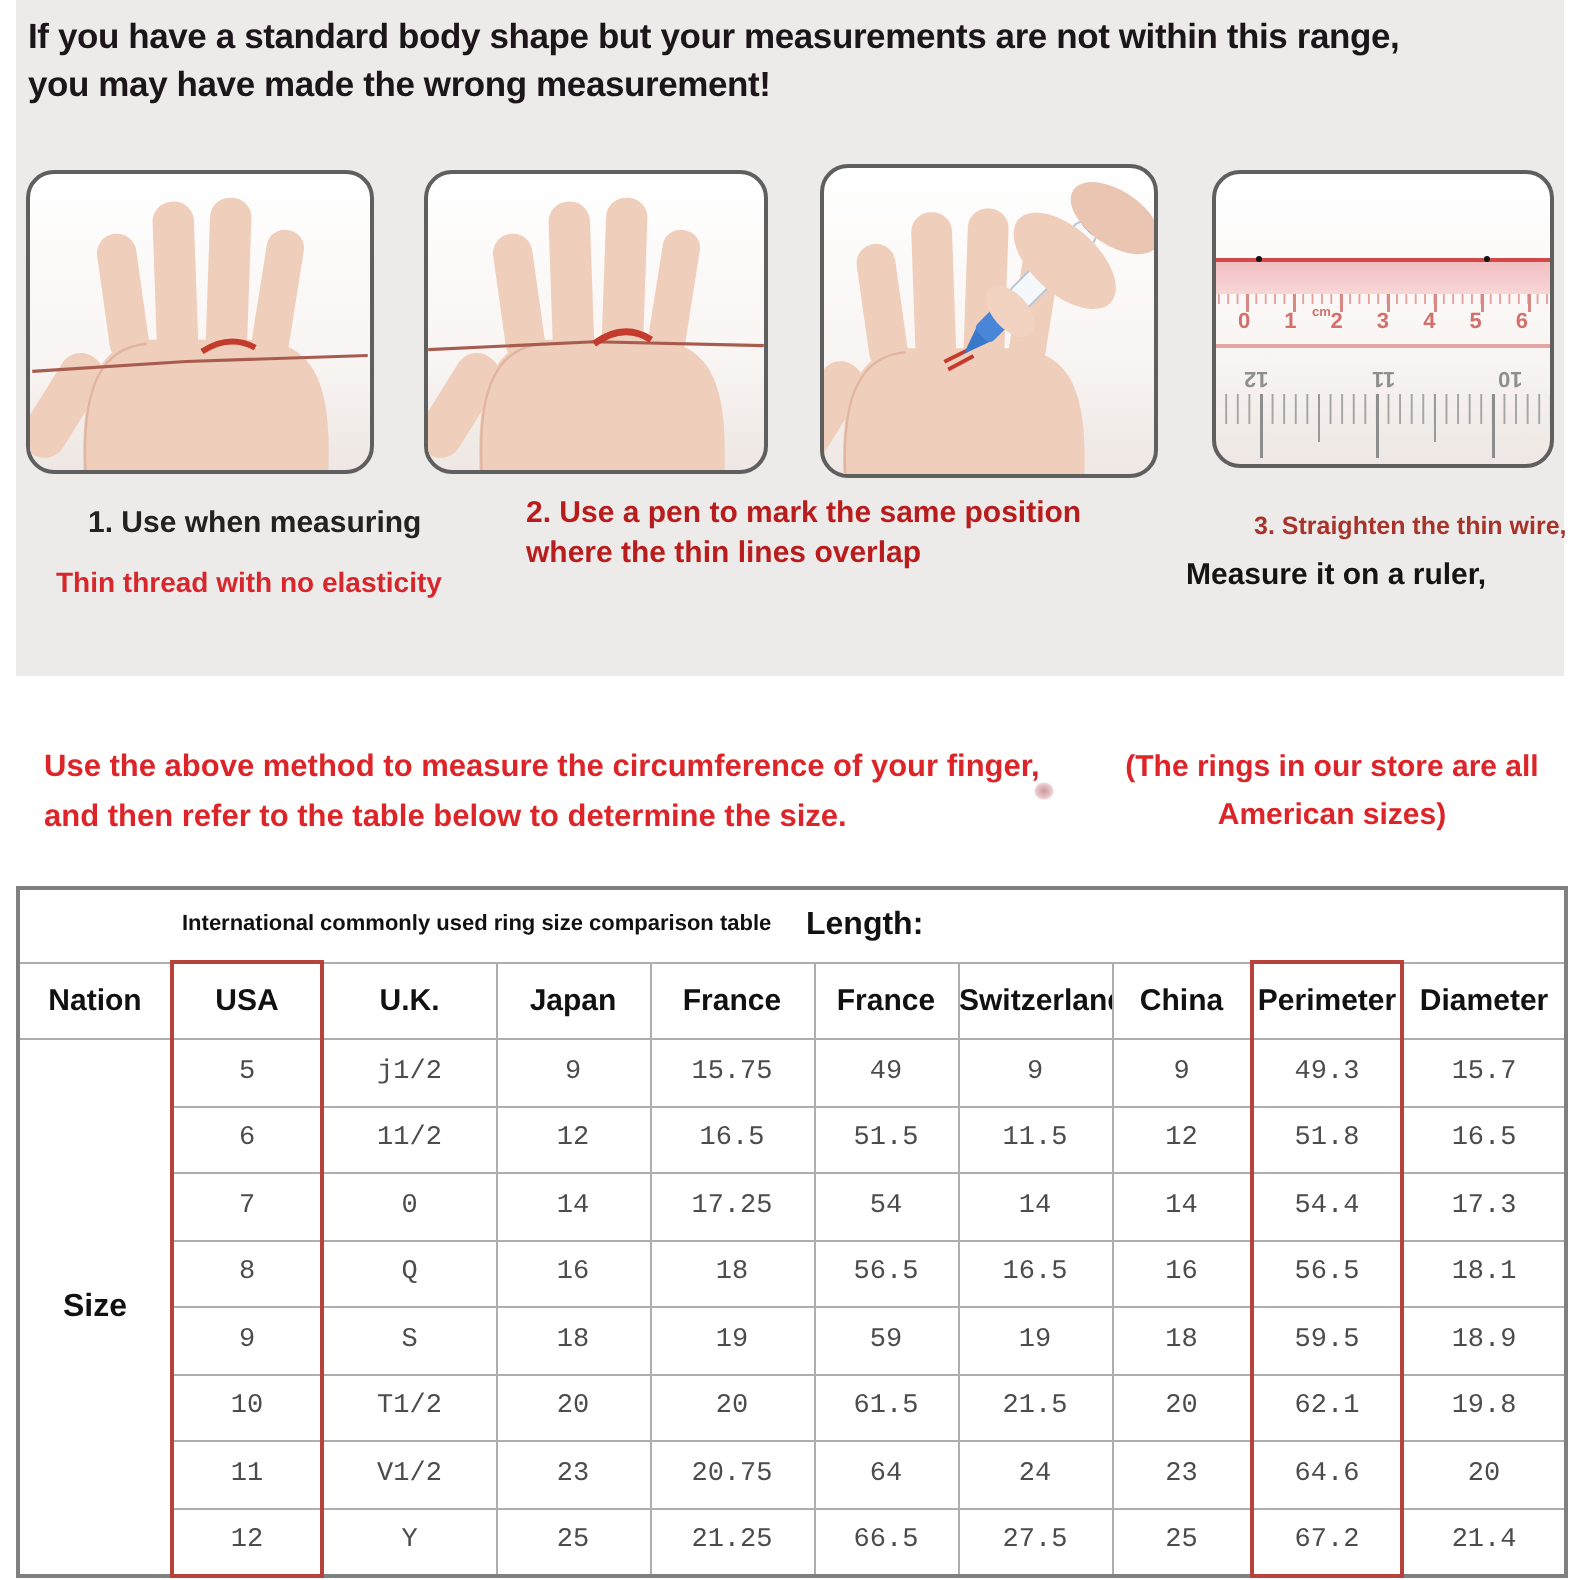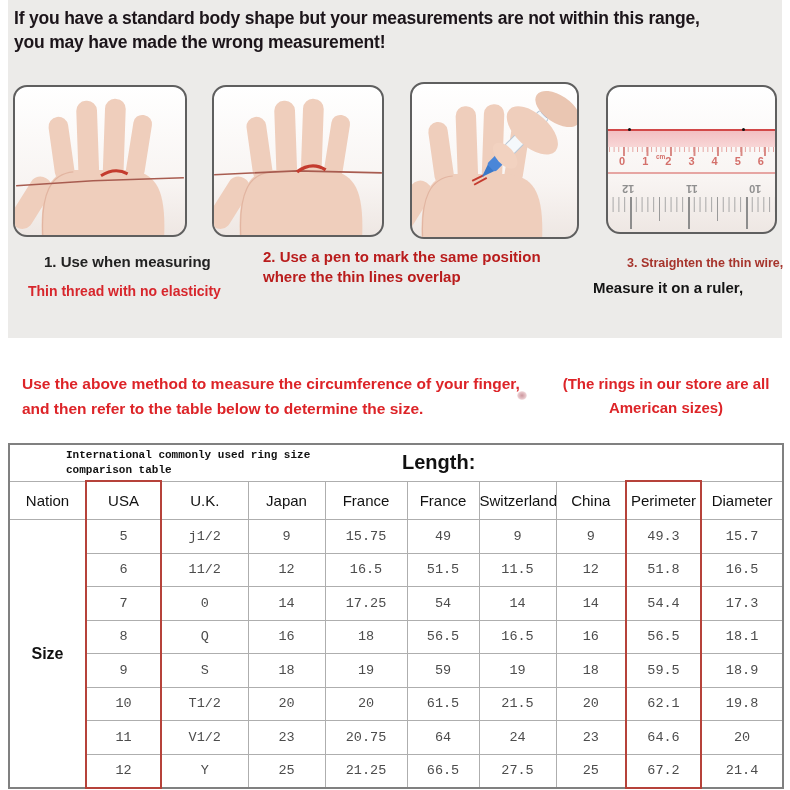--- a/index.html
+++ b/index.html
@@ -32,24 +32,24 @@
                 font-weight:bold;color:#dd2428;line-height:1.6;}
   .sparkle{position:absolute;left:517px;top:391px;width:10px;height:9px;border-radius:50%;
            background:radial-gradient(#c2858d,#e5bfc3 55%,rgba(255,255,255,0) 78%);opacity:.85;}
   
   .size-table{position:absolute;left:8px;top:443px;width:774px;border-collapse:collapse;
               table-layout:fixed;background:#fff;border:2px solid #808080;}
   .size-table th,.size-table td{border:1px solid #aeaeae;text-align:center;vertical-align:middle;
               padding:0;overflow:hidden;}
   .title-cell{height:35px;border-bottom:1px solid #9a9a9a;}
   .title-flex{display:flex;align-items:center;}
-  .tbl-title{margin-left:56px;width:312px;font-size:11px;font-weight:bold;color:#111;
-             line-height:1.35;text-align:left;font-family:Liberation Mono, monospace;}
-  .tbl-length{margin-left:24px;font-size:20px;font-weight:bold;color:#111;}
-  .hdr th{height:37px;font-size:15px;font-weight:normal;color:#111;}
+  .tbl-title{margin-left:81px;width:312px;font-size:11px;font-weight:bold;color:#111;
+             line-height:1.35;text-align:left;}
+  .tbl-length{font-size:16px;font-weight:bold;color:#111;}
+  .hdr th{height:37px;font-size:15px;font-weight:bold;color:#111;}
   .nation{font-size:16px;}
   .th-small{font-size:10.5px;}
   .th-med{font-size:13.5px;}
   .size-cell{font-size:16px;font-weight:bold;color:#111;background:#fff;}
   td.val{height:32.5px;font-family:"Liberation Mono",monospace;font-size:13.5px;color:#4c4c4c;}
   .hl{border-left:2px solid #b6423a !important;border-right:2px solid #b6423a !important;}
   .hl-top{border-top:2px solid #b6423a !important;}
   .hl-bottom{border-bottom:2px solid #b6423a !important;}
   
   .r-el{position:absolute;}

